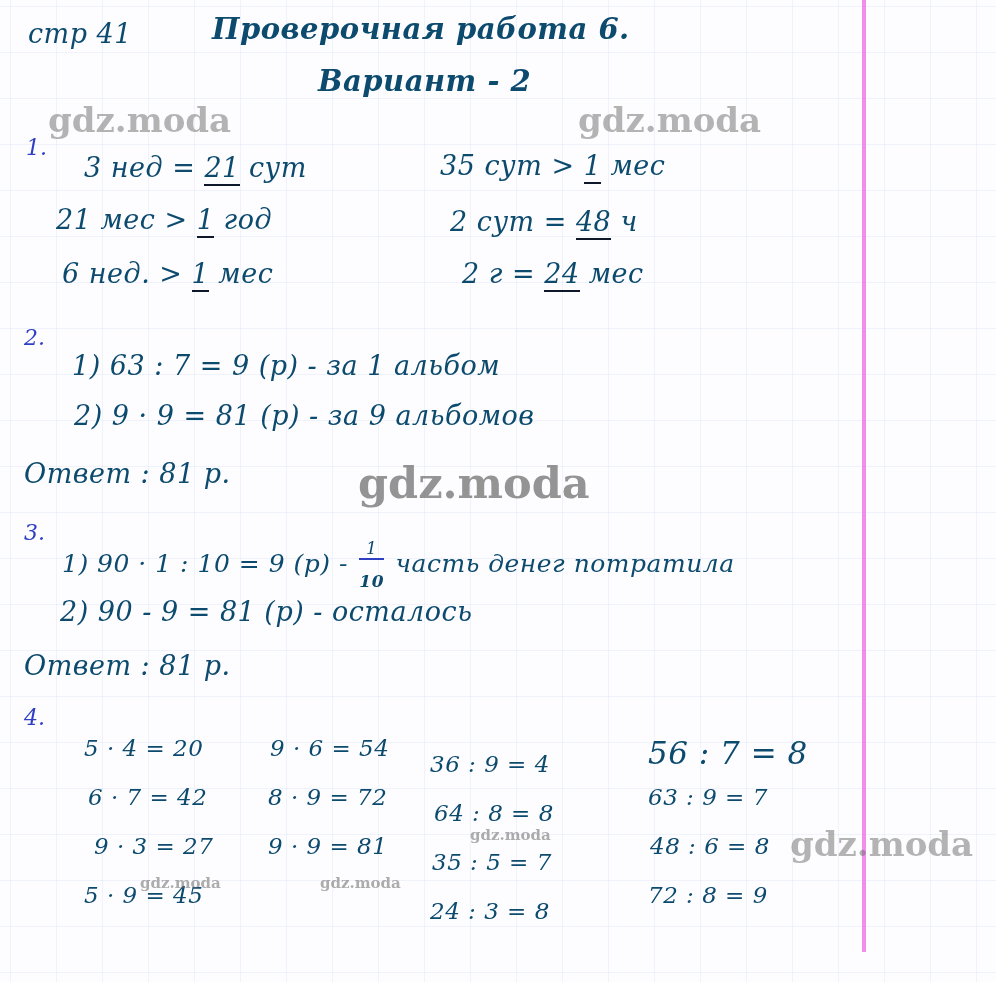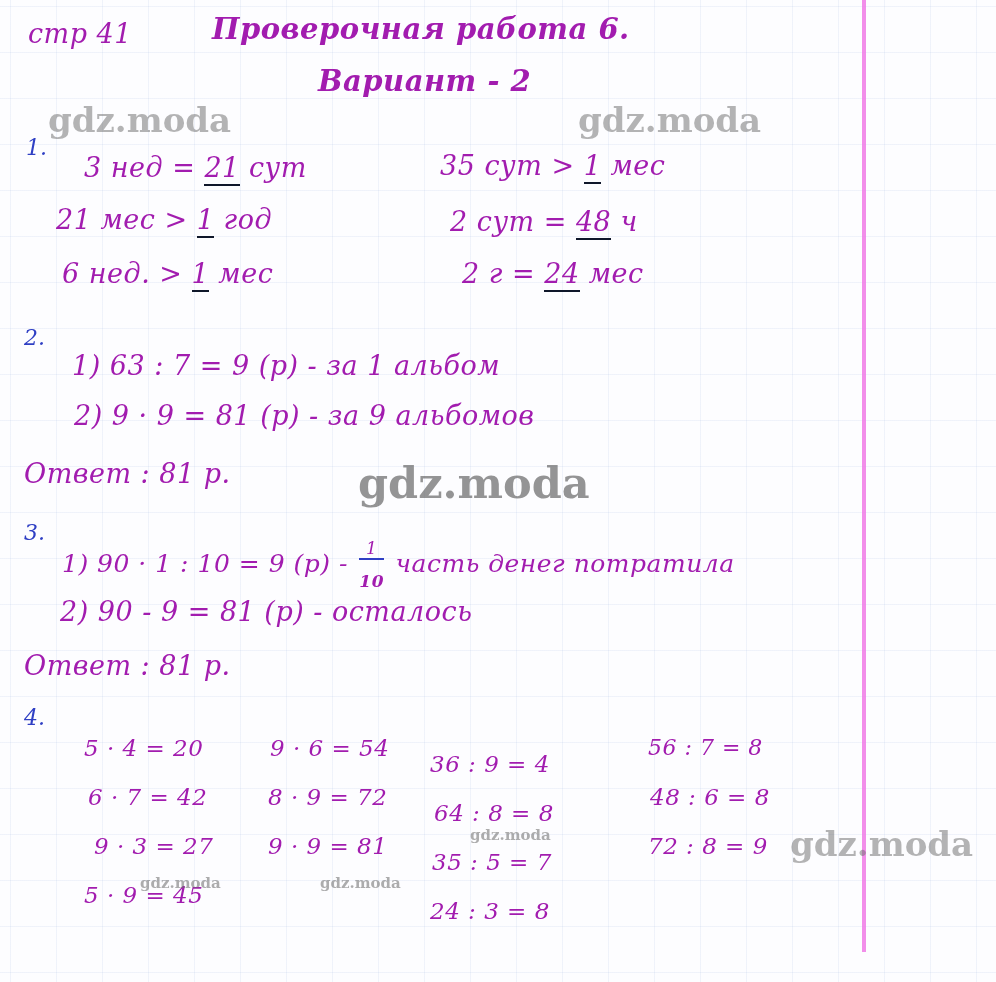--- a/index.html
+++ b/index.html
@@ -36,21 +36,21 @@
     bottom: 30px;
     left: 862px;
     width: 4px;
     background: #f07ae6;
     opacity: 0.85;
   }
   .hw {
     position: absolute;
     font-family: "DejaVu Serif", serif;
     font-style: italic;
-    color: #a21caf;
+    color: #0c4a6e;
     white-space: nowrap;
     letter-spacing: 0.5px;
   }
   .big { font-size: 27px; }
   .num-label {
     font-size: 22px;
     font-family: "DejaVu Serif", serif;
     font-style: italic;
     color: #2f3fc4;
   }
@@ -152,21 +152,22 @@
   </div>
 
   <div class="col" style="left:430px; top:751px;">
     <div class="hw" style="position:relative; font-size:23px; height:49px;">36 : 9 = 4</div>
     <div class="hw" style="position:relative; font-size:23px; height:49px; left:4px;">64 : 8 = 8</div>
     <div class="hw" style="position:relative; font-size:23px; height:49px; left:2px;">35 : 5 = 7</div>
     <div class="hw" style="position:relative; font-size:23px; height:49px; left:0px;">24 : 3 = 8</div>
   </div>
 
   <div class="col" style="left:648px; top:735px;">
-    <div class="hw" style="position:relative; font-size:22px; height:49px;">56 : 7 = 8</div>
+    <div class="hw" style="position:relative; font-size:31px; height:49px;">56 : 7 = 8</div>
+    <div class="hw" style="position:relative; font-size:23px; height:49px; left:0px;">63 : 9 = 7</div>
     <div class="hw" style="position:relative; font-size:23px; height:49px; left:2px;">48 : 6 = 8</div>
     <div class="hw" style="position:relative; font-size:23px; height:49px; left:0px;">72 : 8 = 9</div>
   </div>
 
   <div class="wm wm-lg" style="left:48px; top:100px;">gdz.moda</div>
   <div class="wm wm-lg" style="left:578px; top:100px;">gdz.moda</div>
   <div class="wm wm-xl" style="left:358px; top:458px;">gdz.moda</div>
   <div class="wm wm-sm" style="left:470px; top:826px;">gdz.moda</div>
   <div class="wm wm-lg" style="left:790px; top:824px;">gdz.moda</div>
   <div class="wm wm-sm" style="left:140px; top:874px;">gdz.moda</div>

